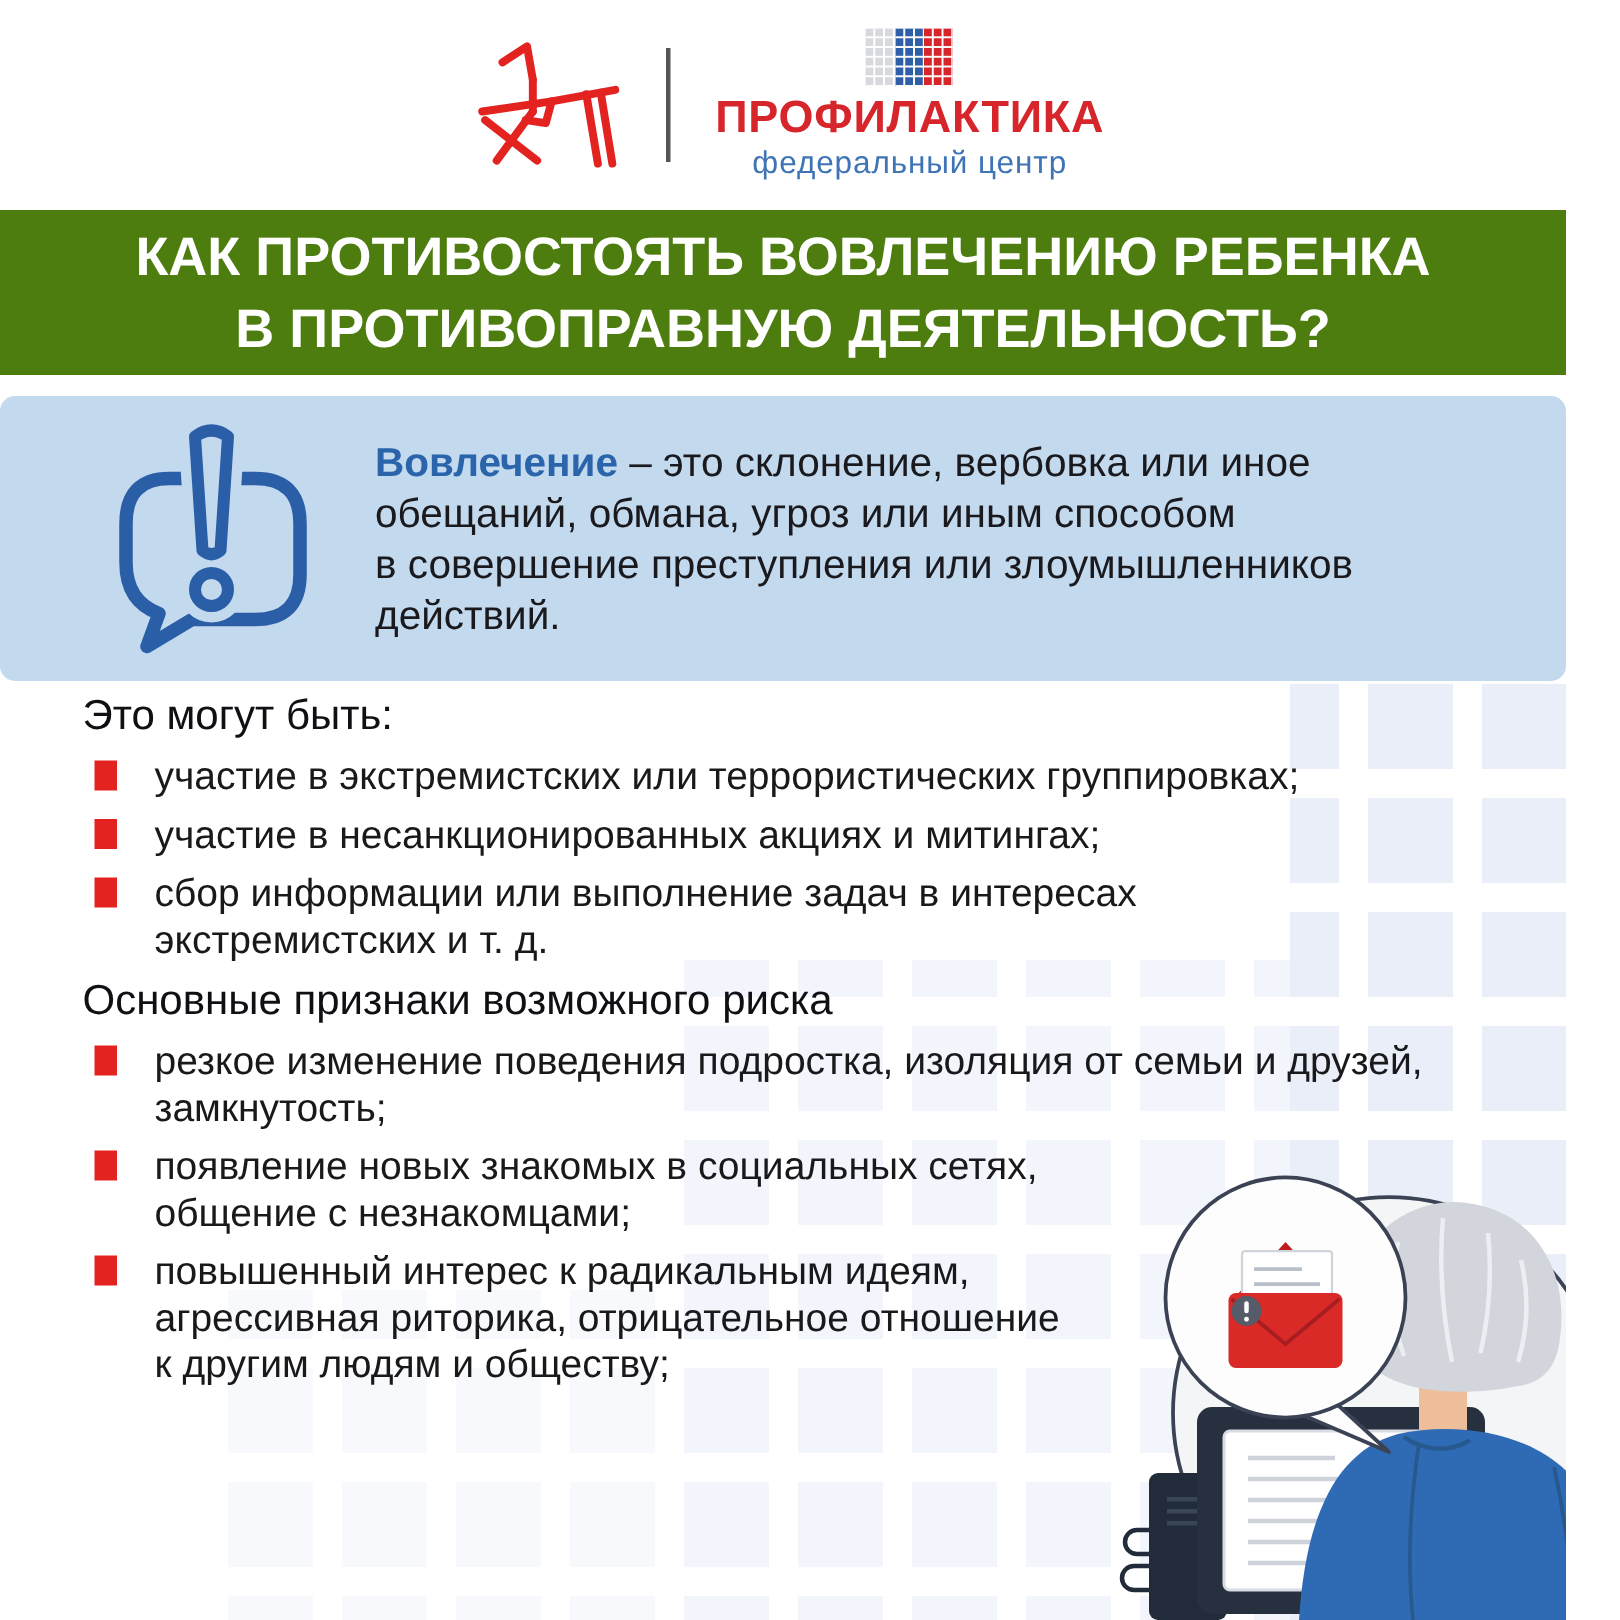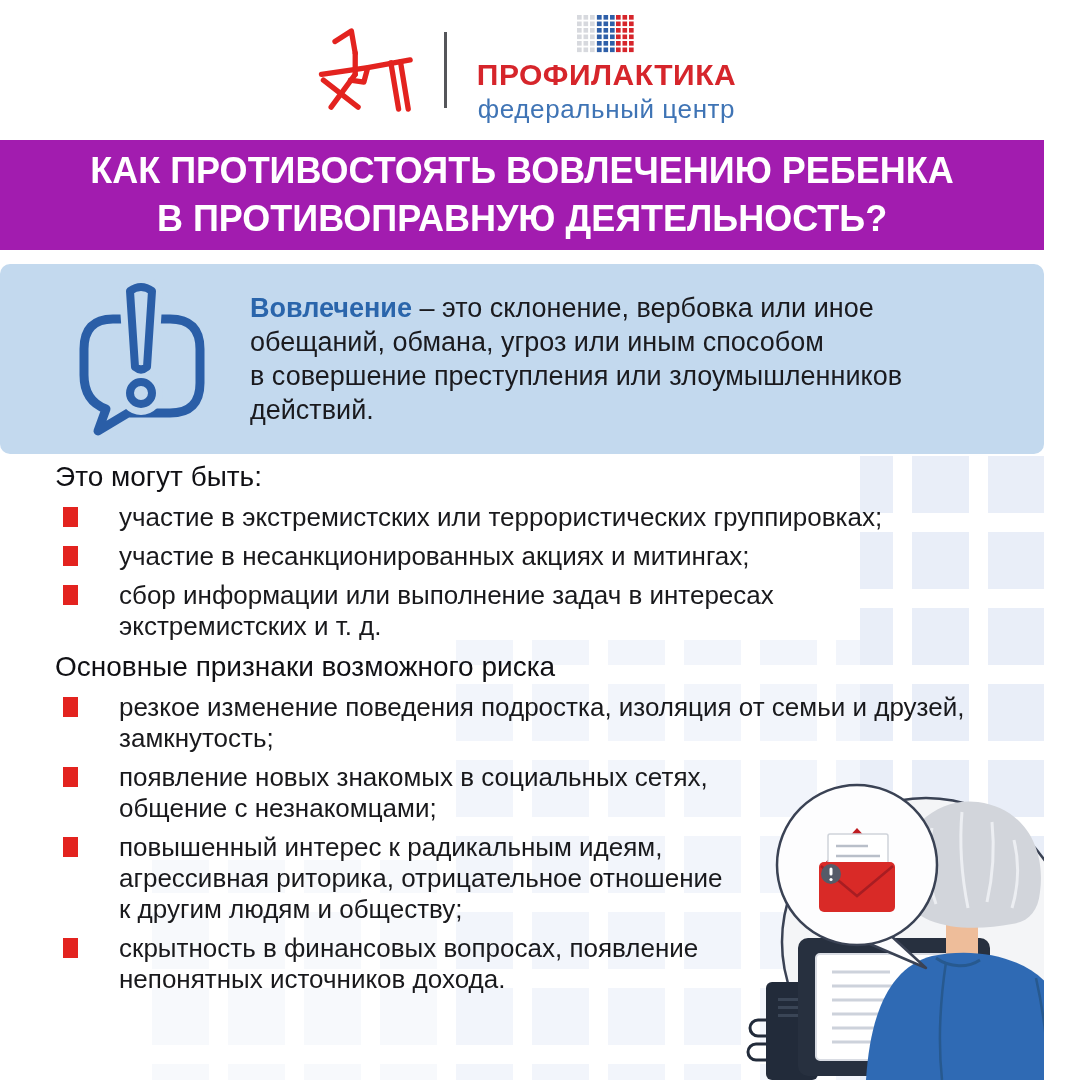--- a/index.html
+++ b/index.html
@@ -13,41 +13,41 @@
   .logo-block{display:flex;flex-direction:column;align-items:center;}
   .grid-mark{display:flex;width:58px;height:39px;margin-bottom:5px;}
   .gm{width:19.3px;height:100%;
       background-image:linear-gradient(to right,transparent 0 5px,#fff 5px 6.5px),
                        linear-gradient(to bottom,transparent 0 5px,#fff 5px 6.5px);
       background-size:6.5px 6.5px;}
   .gm1{background-color:#d7d9de;}
   .gm2{background-color:#2e5fa8;}
   .gm3{background-color:#d6252b;}
   .logo-title{color:#d6252b;font-weight:bold;font-size:30px;letter-spacing:.5px;line-height:1.05;}
-  .logo-subtitle{color:#3f74b5;font-size:26px;letter-spacing:.6px;margin-top:3px;}
-
-  
-  .banner{height:110px;background:#a21caf;color:#ffffff;display:flex;flex-direction:column;
+  .logo-subtitle{color:#3f74b5;font-size:21px;letter-spacing:.6px;margin-top:3px;}
+
+  
+  .banner{height:110px;background:#4d7c0f;color:#ffffff;display:flex;flex-direction:column;
           align-items:center;justify-content:center;text-align:center;
           font-weight:bold;font-size:36px;line-height:1.32;position:relative;z-index:2;}
 
   
   .defbox{margin-top:14px;height:190px;background:#c3d9ee;border-radius:10px;
           display:flex;align-items:center;padding:0 40px 0 66px;box-sizing:border-box;gap:34px;
           position:relative;z-index:2;}
   .def-text{font-size:27px;line-height:34px;color:#1a1a1e;}
   .term{color:#2a65ab;font-weight:bold;text-align:right;}
   .def-line{display:block;}
 
   
   .content{position:relative;z-index:2;padding:6px 30px 0 55px;}
   .sec-heading{font-size:28px;font-weight:normal;line-height:34px;margin:0 0 8px 0;color:#101014;}
   .sec-heading.second{margin-top:2px;}
   ul.blist{list-style:none;margin:0 0 2px 0;padding:0;}
-  ul.blist li{display:flex;margin:0 0 8px 0;gap:16px;}
+  ul.blist li{display:flex;margin:0 0 8px 0;}
   .bullet{flex:0 0 15px;width:15px;height:20px;background:#e3231f;margin:5px 25px 0 8px;}
   .li-text{font-size:26px;line-height:31px;}
   .ln{display:block;}
 
   
   .pattern{position:absolute;z-index:0;
       background-image:linear-gradient(to bottom,transparent 0 57px,#ffffff 57px 76px),
                        linear-gradient(to right,#e9eef8 0 57px,transparent 57px 76px);
       background-size:76px 76px;}
   .patA{left:860px;top:448px;right:0;bottom:0;background-position:-860px -448px;}
@@ -158,27 +158,20 @@
           <span class="ln">появление новых знакомых в социальных сетях,</span>
           <span class="ln">общение с незнакомцами;</span>
         </span>
       </li>
       <li>
         <span class="bullet"></span>
         <span class="li-text">
           <span class="ln">повышенный интерес к радикальным идеям,</span>
           <span class="ln">агрессивная риторика, отрицательное отношение</span>
           <span class="ln">к другим людям и обществу;</span>
-        </span>
-      </li>
-      <li>
-        <span class="bullet"></span>
-        <span class="li-text">
-          <span class="ln">скрытность в финансовых вопросах, появление</span>
-          <span class="ln">непонятных источников дохода.</span>
         </span>
       </li>
     </ul>
   </div>
 
   <div class="illu">
     <svg width="340" height="310" viewBox="0 0 340 310">
 
       <circle cx="186" cy="172" r="144" fill="#f4f5f7" stroke="#3a4254" stroke-width="2.5"></circle>
 

